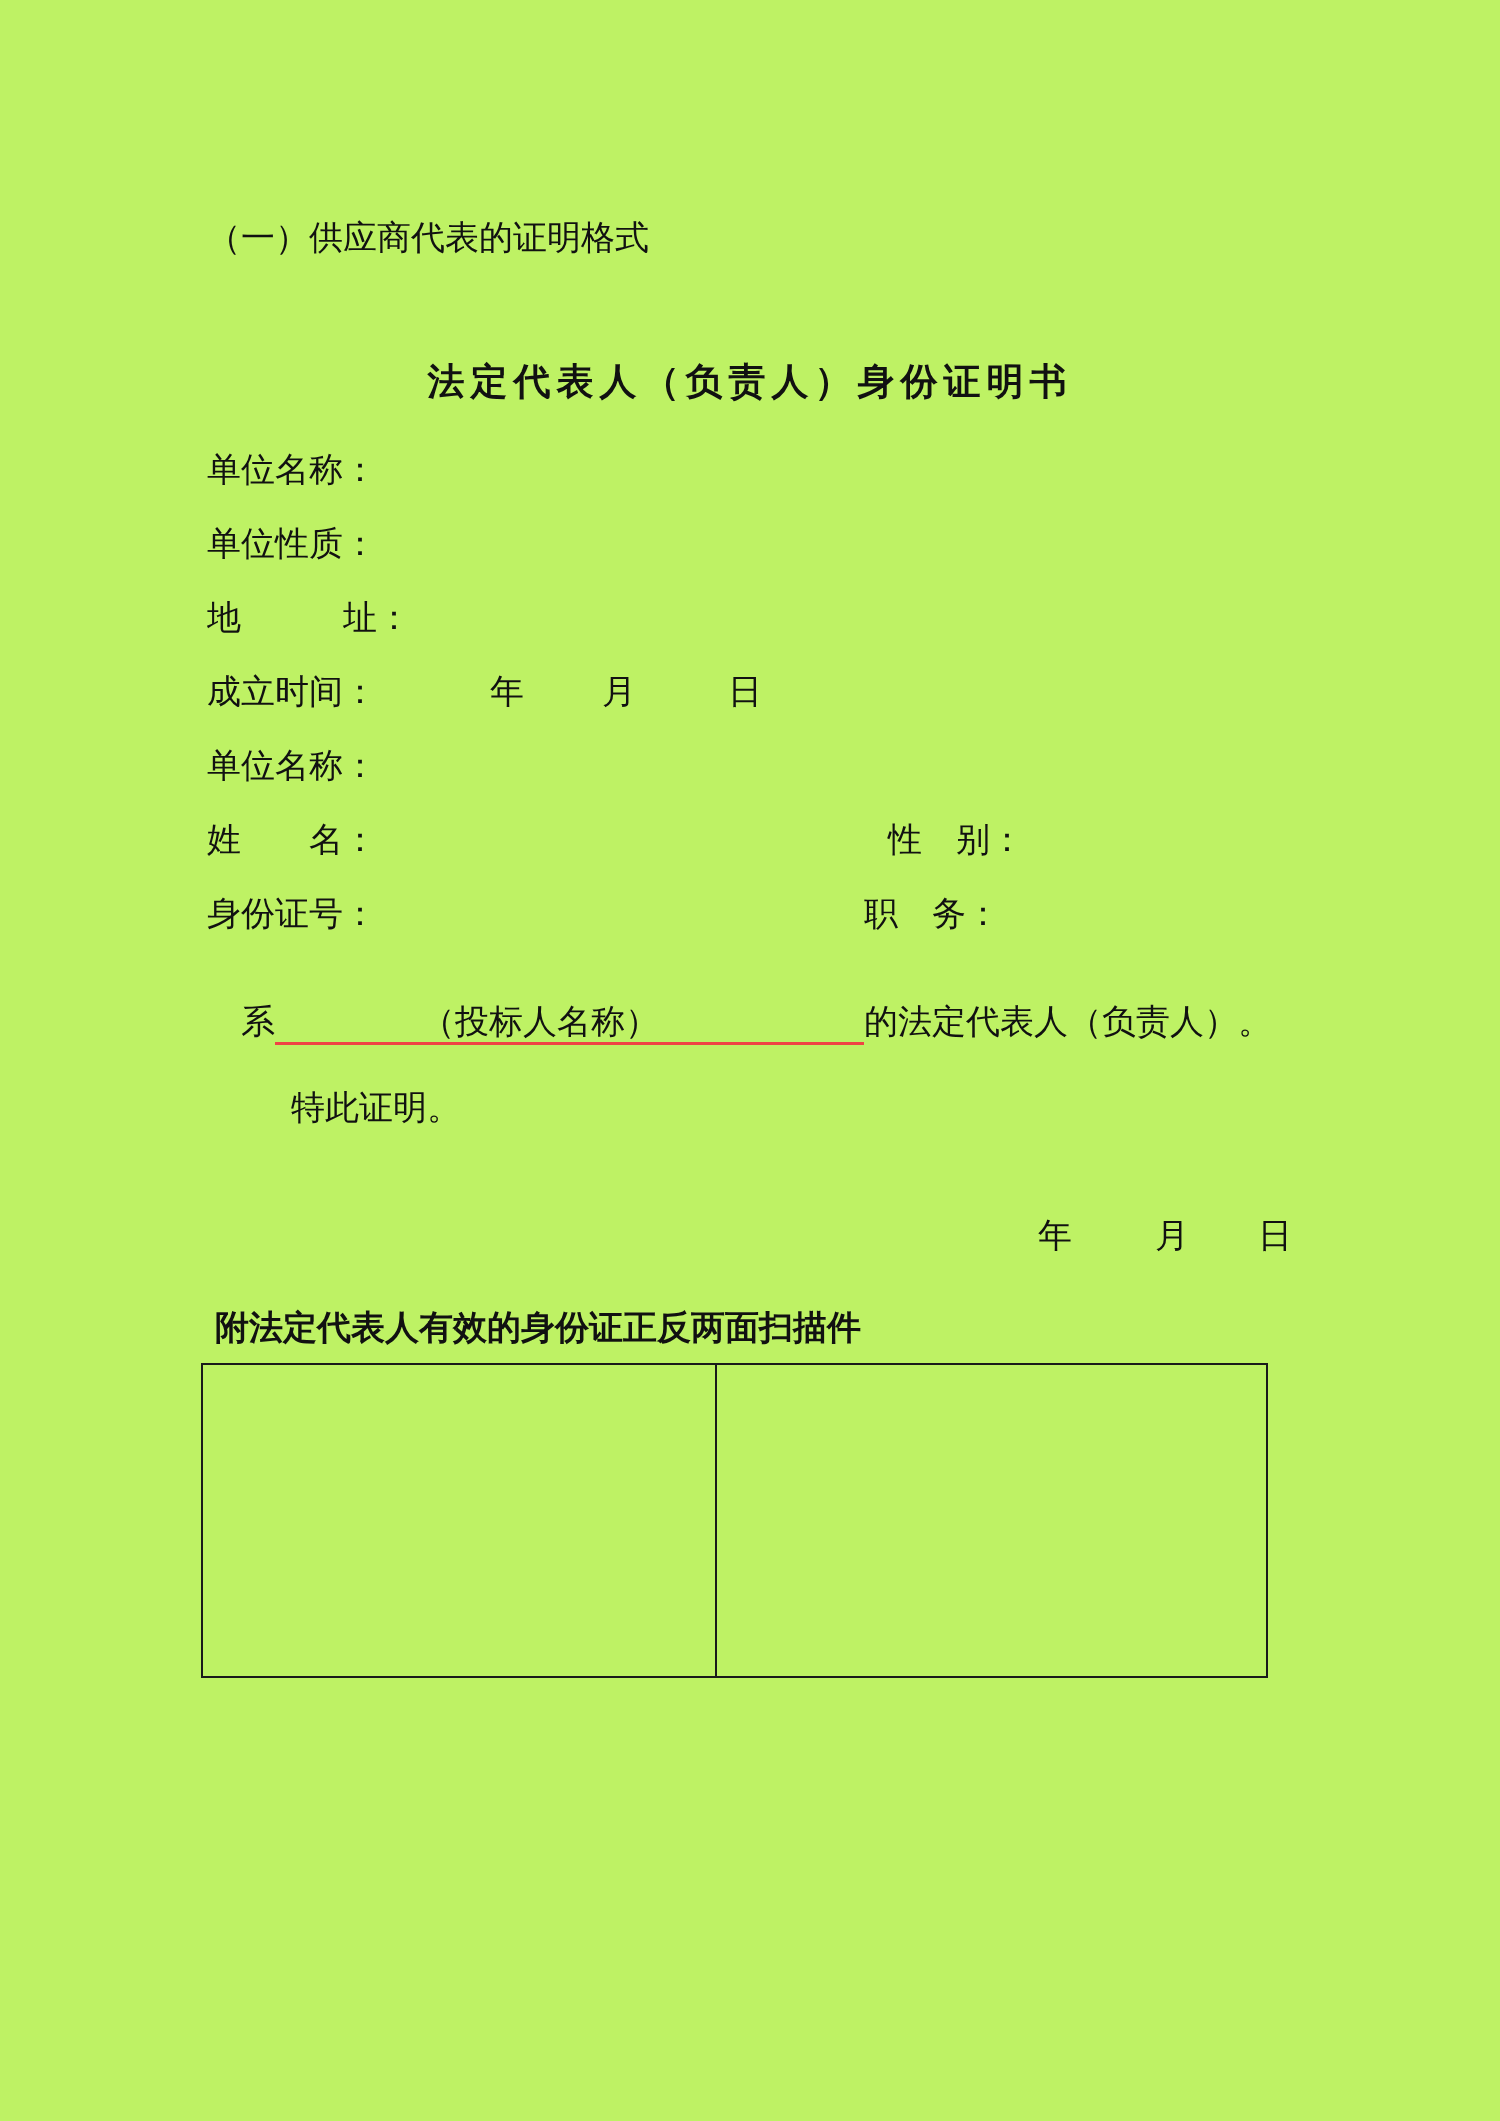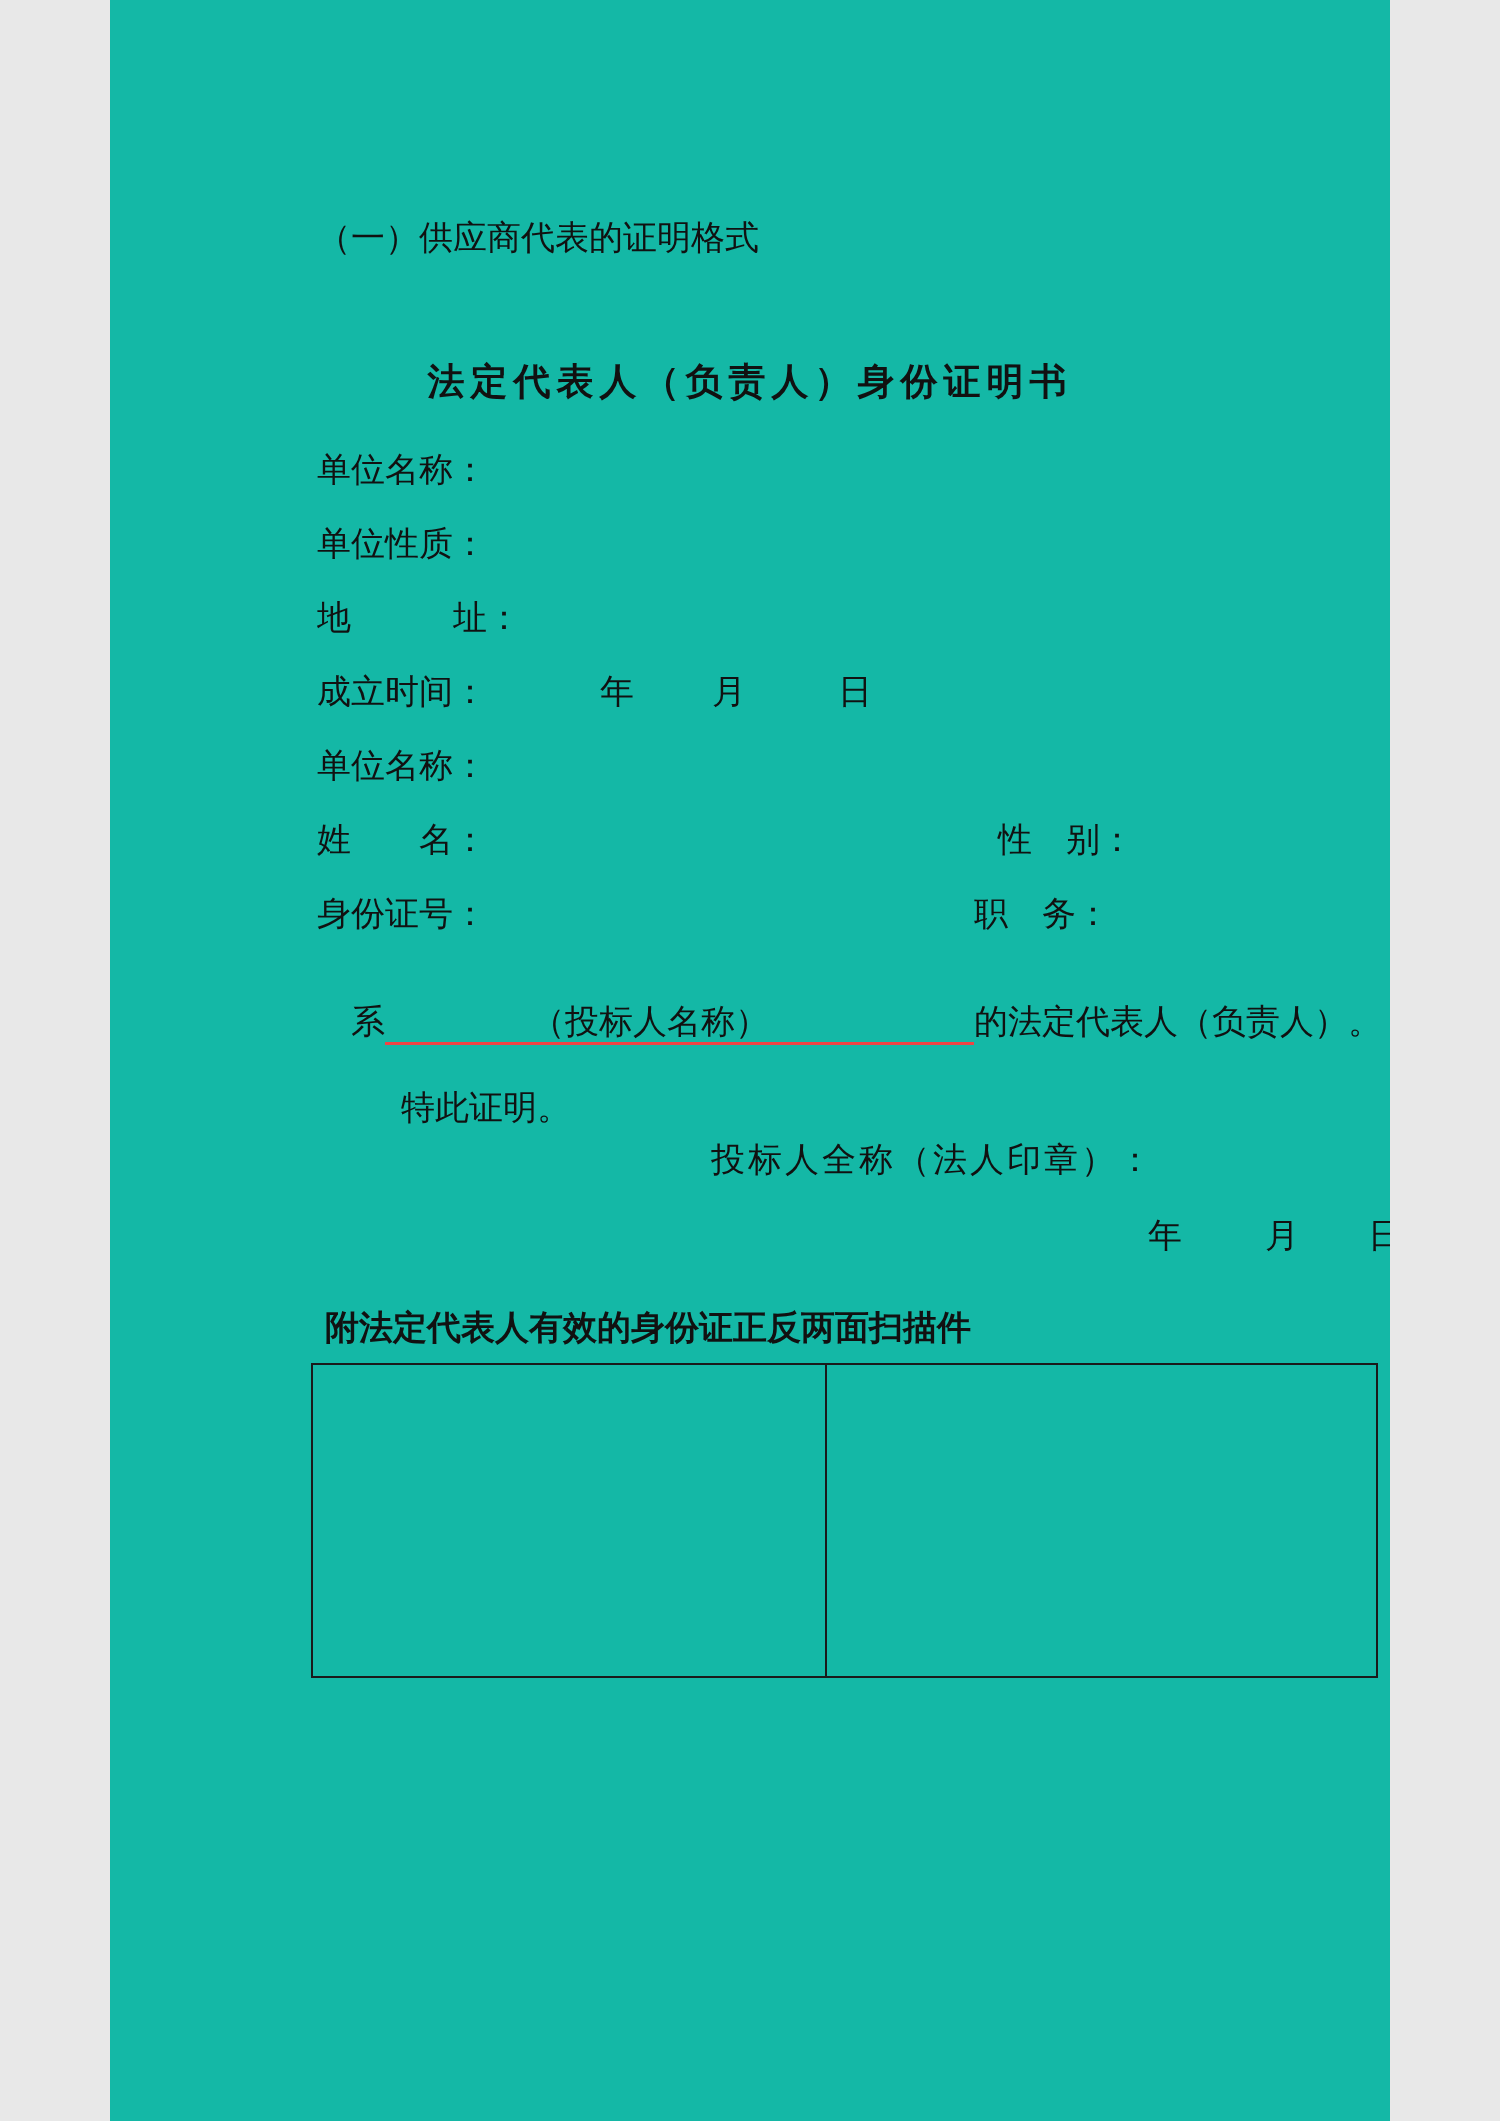--- a/index.html
+++ b/index.html
@@ -1,20 +1,20 @@
 <!DOCTYPE html>
 <html><head>
 <meta charset="utf-8">
 <style>
   html,body { margin:0; padding:0; background:#e8e8e8; }
   .page {
     position:relative;
-    width:1280px; height:2121px;
+    width:1500px; height:2121px;
     margin:0 auto;
-    background:#14b8a6;
+    background:#bef264;
     overflow:hidden;
     font-family:"Liberation Serif","DejaVu Serif",serif;
     color:#111111;
   }
   .t {
     position:absolute;
     font-size:34px;
     line-height:40px;
     white-space:pre;
     color:#111111;
@@ -85,21 +85,20 @@
 
   <div class="t" style="left:207px; top:894px">身份证号：</div>
   <div class="t" style="left:864px; top:894px">职　务：</div>
 
   <div class="t" style="left:207px; top:962px">
     <span>系</span><span class="uline"><span class="padl"></span><span>（投标人名称）</span><span class="padr"></span></span><span>的法定代表人（负责人）。</span>
   </div>
 
   <div class="t" style="left:291px; top:1088px">特此证明。</div>
 
-  <div class="t sig" style="top:1140px">投标人全称（法人印章）：</div>
 
   <div class="t" style="left:1038px; top:1216px">年</div>
   <div class="t" style="left:1155px; top:1216px">月</div>
   <div class="t" style="left:1258px; top:1216px">日</div>
 
   <div class="t bold" style="left:215px; top:1308px">附法定代表人有效的身份证正反两面扫描件</div>
 
   <div class="scan-table">
     <div class="scan-cell-left"></div>
     <div class="scan-cell-right"></div>

